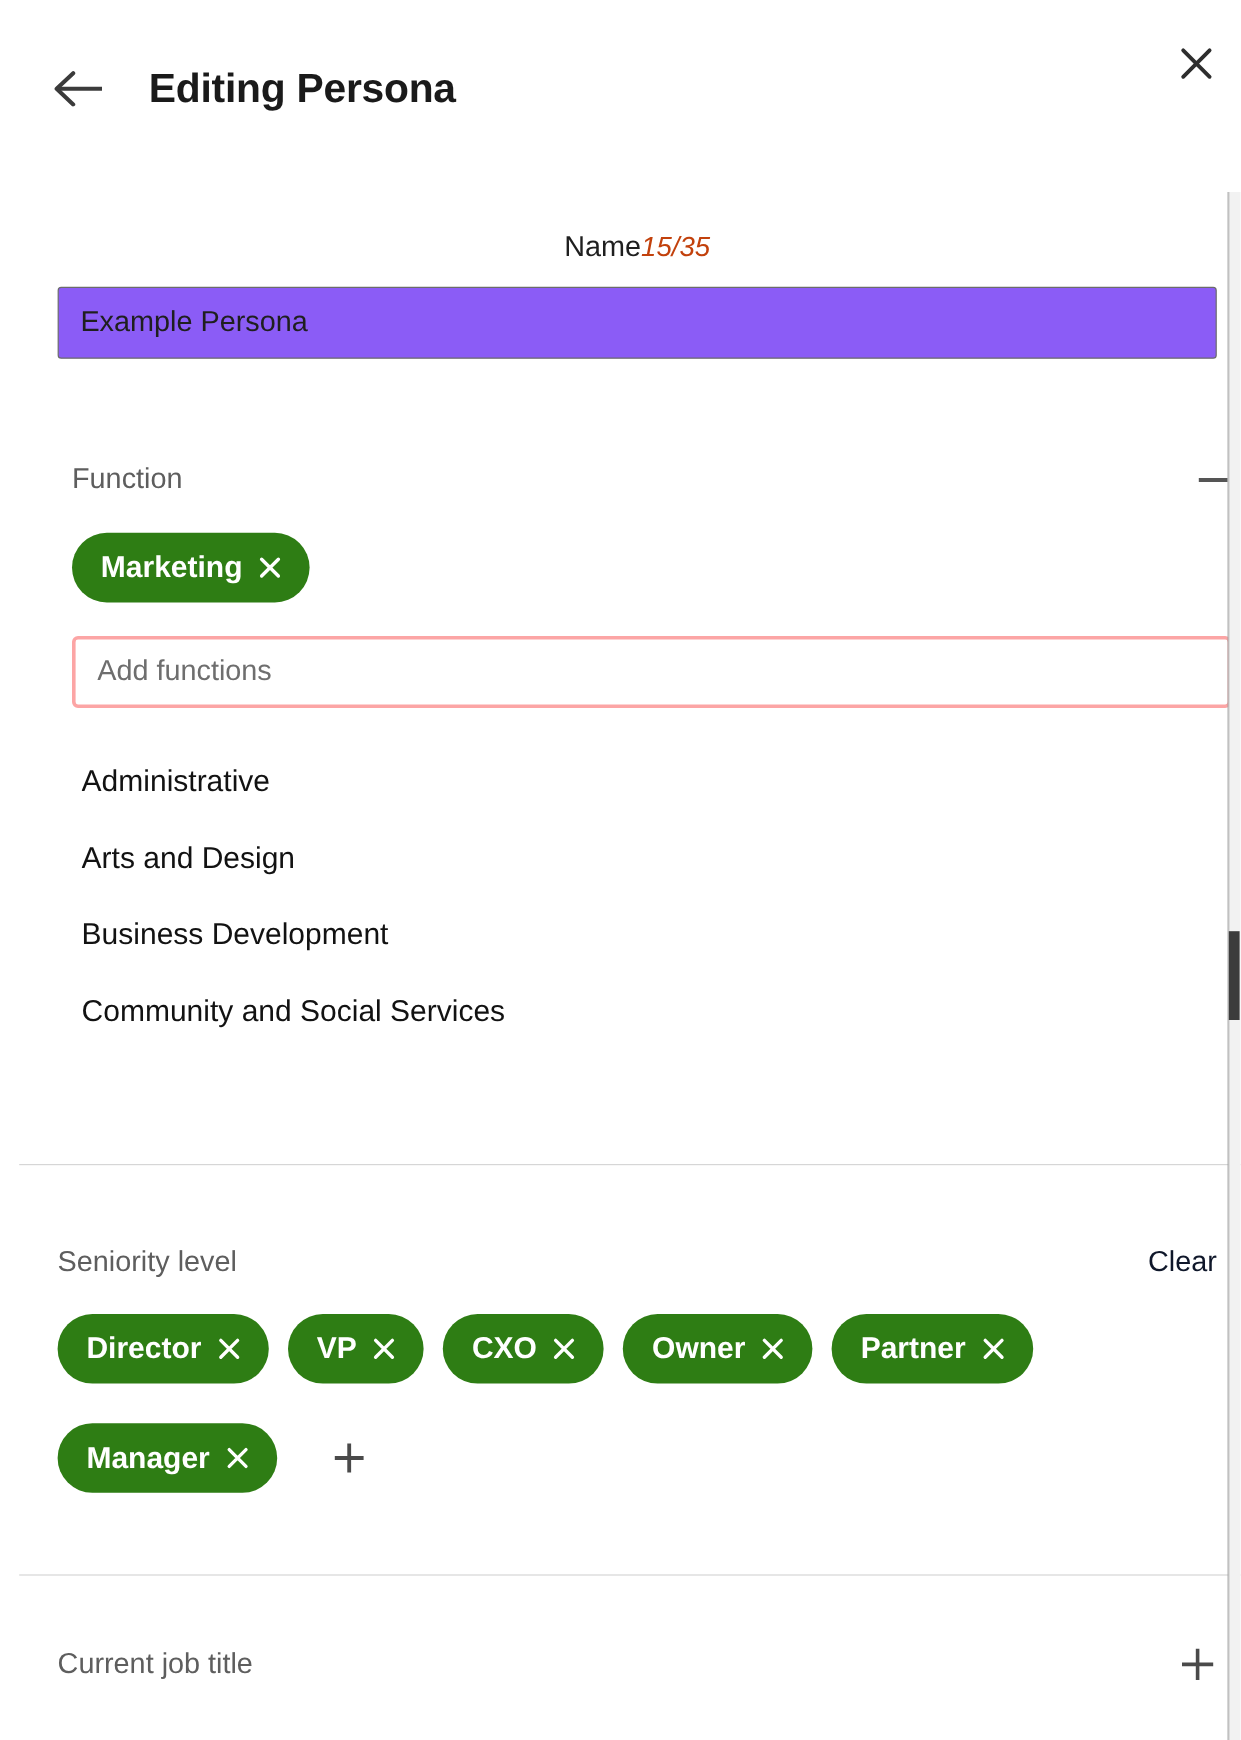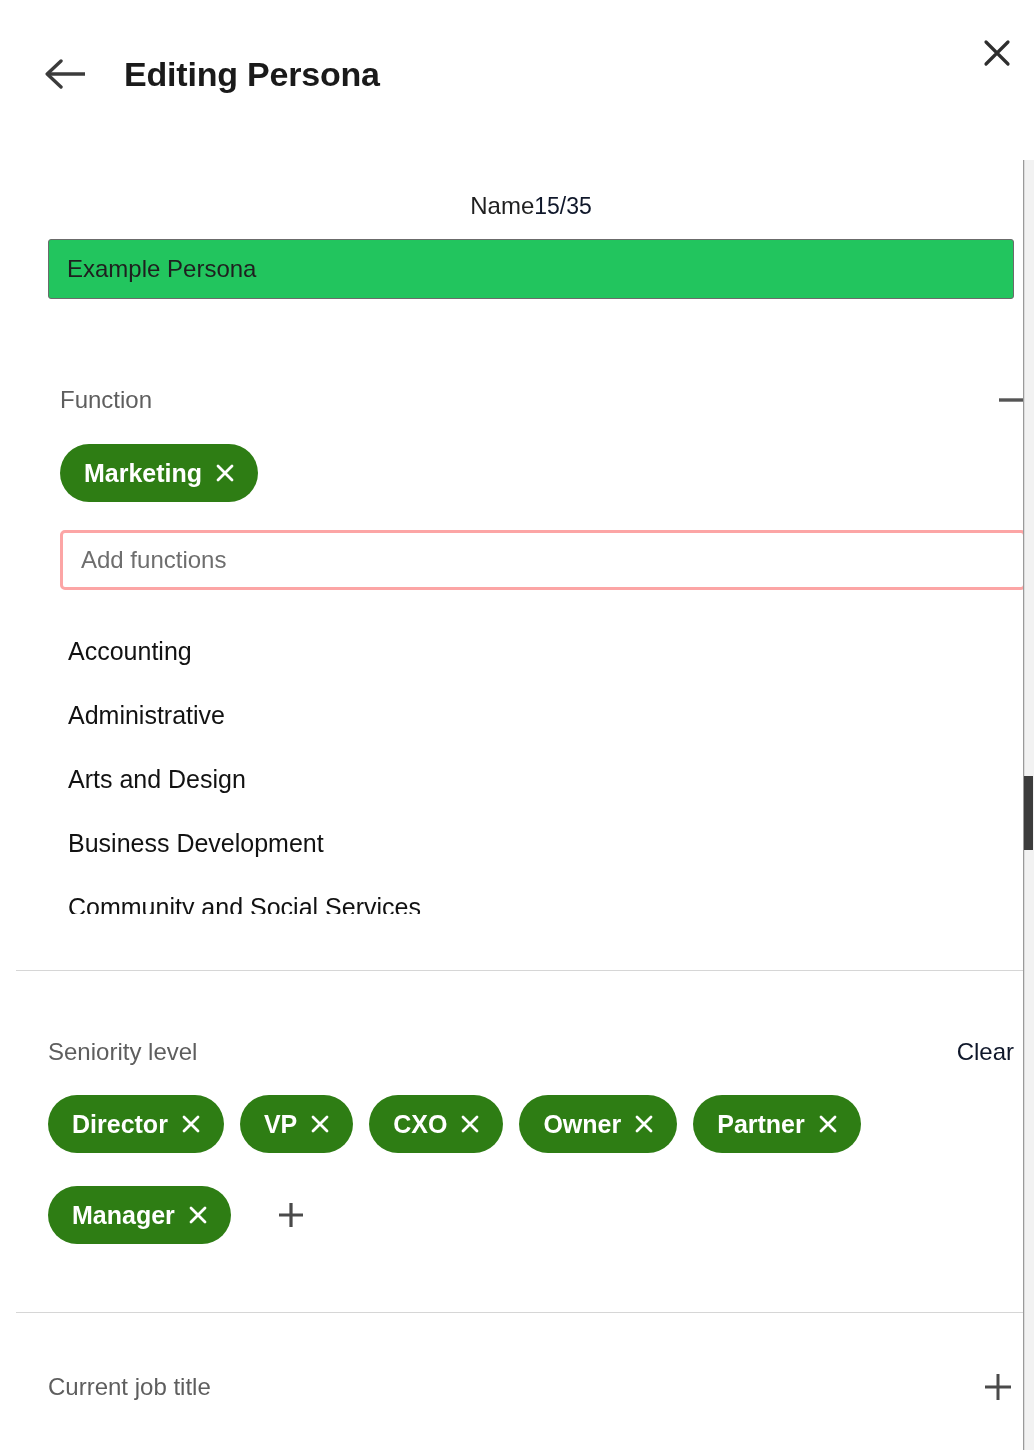--- a/index.html
+++ b/index.html
@@ -73,30 +73,31 @@
     align-items: baseline;
     justify-content: center;
   }
   .field-label {
     font-size: 24px;
     color: #1f1f1f;
     line-height: 32px;
   }
   .char-counter {
     font-size: 23px;
-    color: #0f172a;
+    color: #c2410c;
     line-height: 30px;
+    font-style: italic;
   }
   .name-input {
     margin-top: 17px;
     width: 966px;
     height: 60px;
     border: 1px solid #6b6b6b;
     border-radius: 3px;
-    background: #22c55e;
+    background: #8b5cf6;
     font-family: "Liberation Sans", sans-serif;
     font-size: 24px;
     color: #1f1f1f;
     padding: 0 18px;
     outline: none;
   }
 
   
   .section-function {
     position: absolute;
@@ -310,21 +311,20 @@
           <svg width="22" height="22" viewBox="0 0 22 22" aria-hidden="true">
             <path d="M4 4 L18 18 M18 4 L4 18" stroke="#ffffff" stroke-width="2.8" stroke-linecap="round"></path>
           </svg>
         </span>
       </span>
     </div>
 
     <input class="fn-input" type="text" placeholder="Add functions" style="">
 
     <div class="fn-options">
-      <div class="fn-option">Accounting</div>
       <div class="fn-option">Administrative</div>
       <div class="fn-option">Arts and Design</div>
       <div class="fn-option">Business Development</div>
       <div class="fn-option">Community and Social Services</div>
     </div>
   </div>
 
   <div class="divider divider-1"></div>
 
   <div class="section-seniority">

